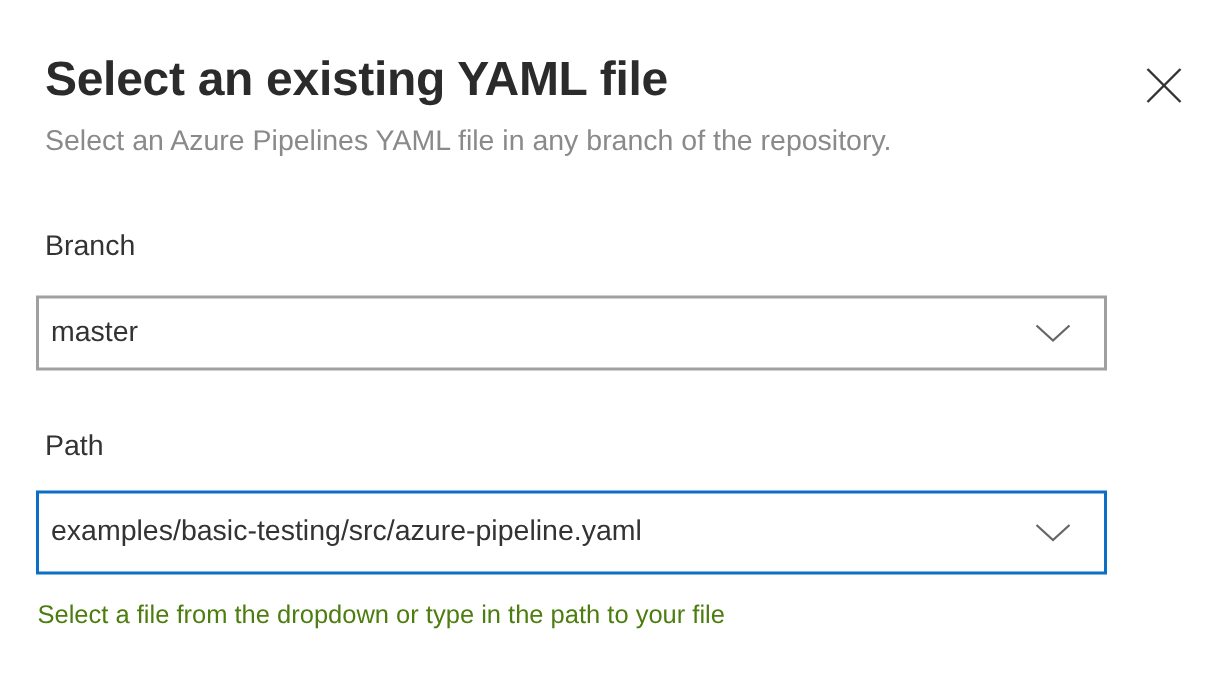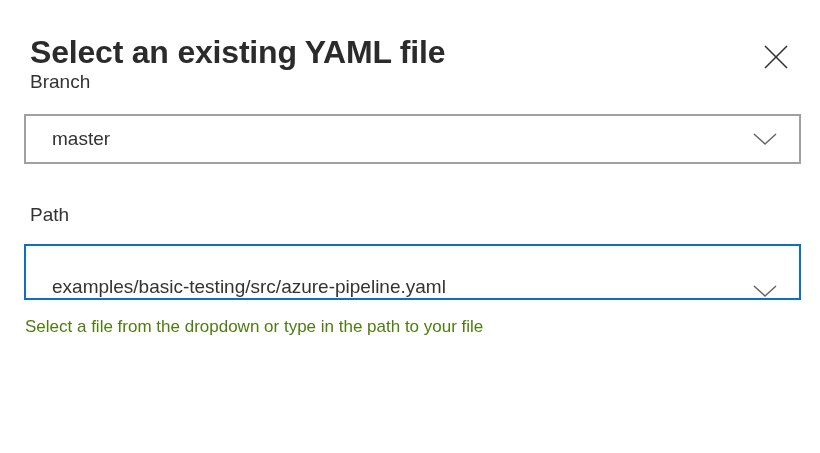--- a/index.html
+++ b/index.html
@@ -46,38 +46,37 @@
     justify-content: center;
     padding: 0;
   }
   .field-label {
     display: block;
     margin-left: 6px;
     font-size: 19px;
     line-height: 24px;
     color: #333333;
   }
-  .label-branch { }
+  .label-branch { margin-top: 44px; }
   .label-path   { margin-top: 39px; }
   .combobox {
     margin-top: 20px;
-    width: 777px;
+    width: 714px;
     height: 50px;
     background: #ffffff;
     border: 2px solid #a0a0a0;
     display: flex;
     align-items: center;
-    padding: 0 22px 0 26px;
+    padding: 0 22px 0 8px;
     cursor: pointer;
   }
   .combobox.focused {
     margin-top: 17px;
     height: 56px;
     border-color: #0b6fc4;
-    align-items: flex-end;
   }
   .combobox-value {
     flex: 1;
     font-size: 19px;
     color: #333333;
     white-space: nowrap;
     overflow: hidden;
   }
   .combobox input {
     flex: 1;
@@ -103,20 +102,21 @@
 <div class="dialog">
 
   <button class="close-btn" aria-label="Close">
     <svg width="30" height="30" viewBox="0 0 30 30">
       <line x1="4" y1="4" x2="26" y2="26" stroke="#333333" stroke-width="1.6"></line>
       <line x1="26" y1="4" x2="4" y2="26" stroke="#333333" stroke-width="1.6"></line>
     </svg>
   </button>
 
   <h1 class="dialog-title">Select an existing YAML file</h1>
+  <p class="dialog-subtitle">Select an Azure Pipelines YAML file in any branch of the repository.</p>
 
   <label class="field-label label-branch">Branch</label>
   <div class="combobox">
     <span class="combobox-value">master</span>
     <svg class="chevron" width="24" height="13" viewBox="0 0 24 13">
       <polyline points="1,1 12,11 23,1" fill="none" stroke="#666666" stroke-width="1.5"></polyline>
     </svg>
   </div>
 
   <label class="field-label label-path">Path</label>

